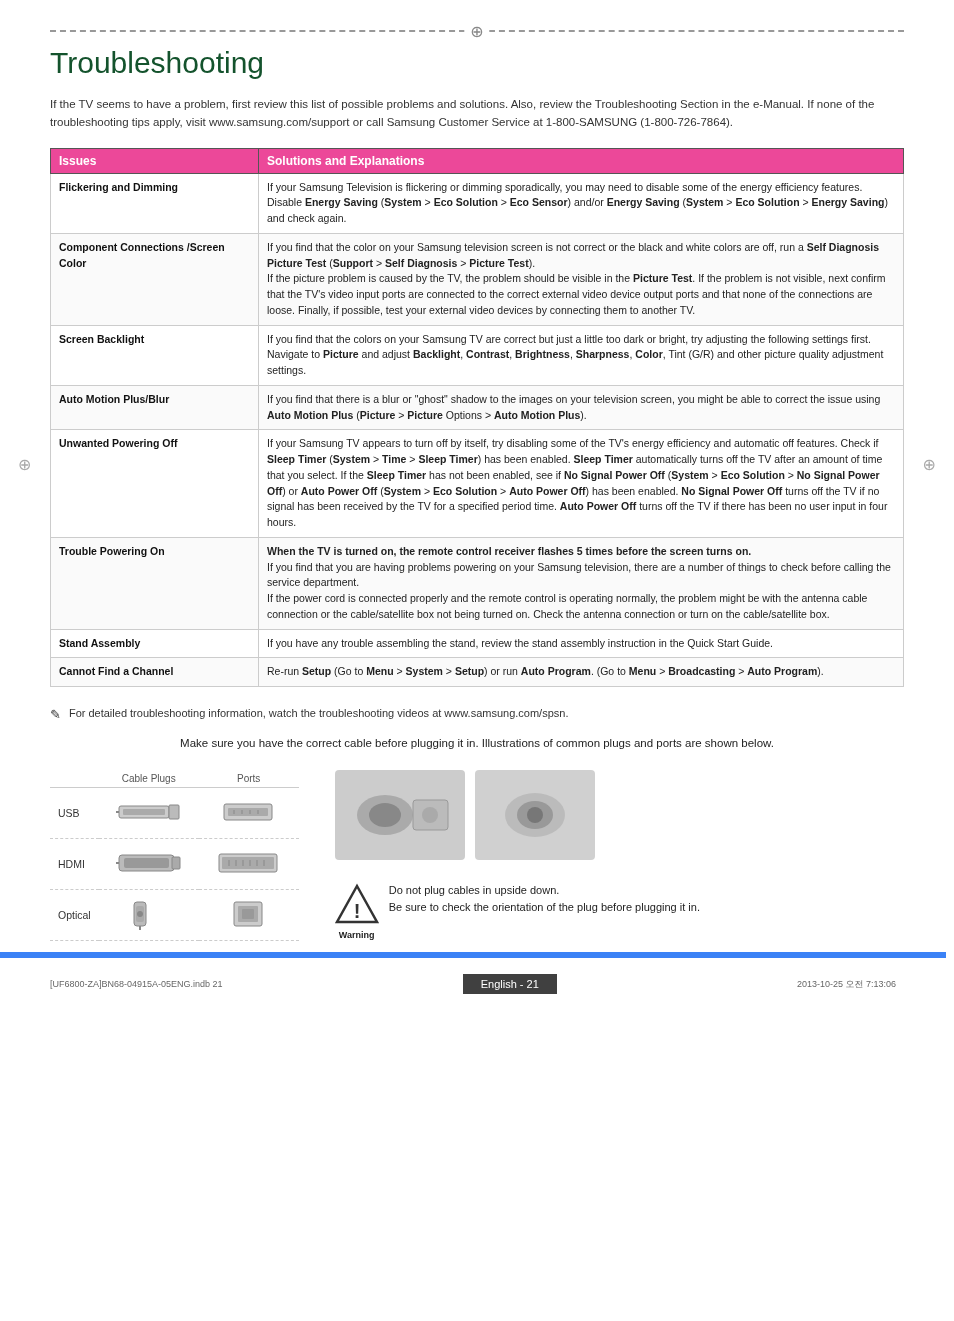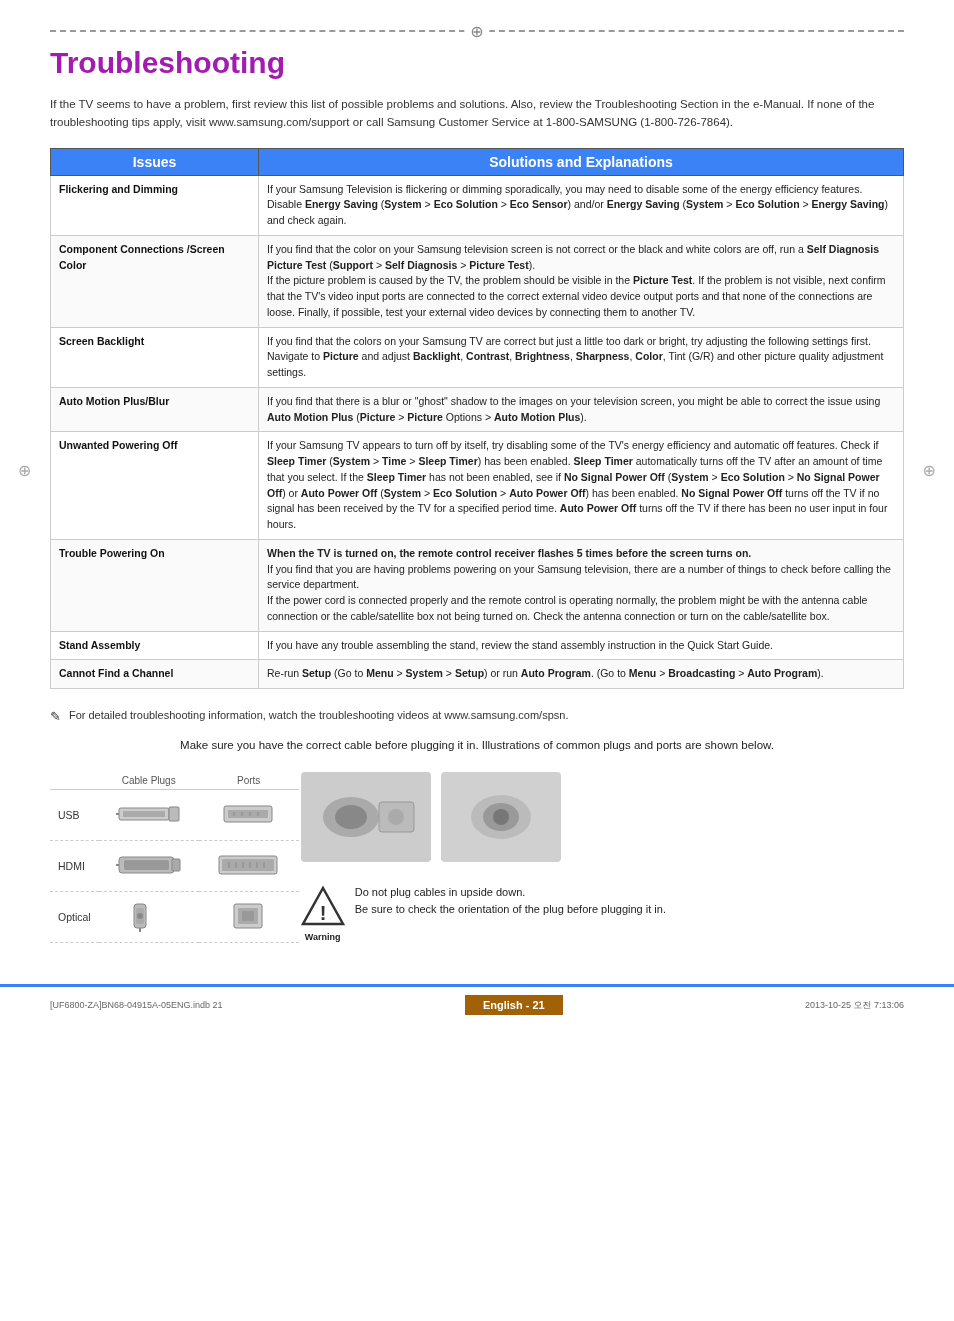--- a/index.html
+++ b/index.html
@@ -25,45 +25,45 @@
       position: absolute;
       top: -10px;
       left: 50%;
       transform: translateX(-50%);
       background: #fff;
       padding: 0 6px;
       font-size: 14px;
     }
     h1 {
       font-size: 30px;
-      font-weight: bold;
-      color: #a21caf;
+      font-weight: normal;
+      color: #14532d;
       margin-bottom: 16px;
       font-family: Arial, Helvetica, sans-serif;
     }
     .intro-text {
       font-size: 11.5px;
       line-height: 1.55;
       margin-bottom: 16px;
       color: #333;
     }
     
     .issues-table {
       width: 100%;
       border-collapse: collapse;
       margin-bottom: 18px;
       font-size: 10.5px;
     }
     .issues-table th {
-      background: #3b82f6;
+      background: #ec4899;
       color: #fff;
       padding: 5px 8px;
-      text-align: center;
+      text-align: left;
       font-weight: bold;
-      font-size: 14px;
+      font-size: 12px;
       border: 1px solid #555;
     }
     .issues-table td {
       padding: 6px 8px;
       vertical-align: top;
       border: 1px solid #ccc;
       line-height: 1.5;
       color: #222;
     }
     .issues-table tr:nth-child(even) td { background: #fafafa; }
@@ -89,23 +89,23 @@
     }
     .make-sure-text {
       font-size: 11.5px;
       margin-bottom: 18px;
       line-height: 1.55;
       text-align: center;
     }
     
     .cable-section {
       display: flex;
-      gap: 2px;
+      gap: 36px;
       align-items: flex-start;
-      margin-bottom: 30px;
+      margin-bottom: 19px;
     }
     .cable-table-wrap {
       flex: 0 0 auto;
     }
     .cable-table {
       border-collapse: collapse;
       font-size: 10.5px;
     }
     .cable-table th {
       text-align: center;
@@ -163,41 +163,41 @@
     .warning-text {
       font-size: 11px;
       line-height: 1.55;
       color: #222;
     }
     
     .footer {
       position: absolute;
       bottom: 0;
       left: 0;
-      right: 0;
-      border-top: 3px solid #3b82f6;
-      padding: 8px 50px;
+      right: 8px;
+      border-top: 6px solid #3b82f6;
+      padding: 16px 50px;
       display: flex;
       justify-content: space-between;
       align-items: center;
       font-size: 9px;
       color: #666;
     }
     .footer-center {
       display: flex;
       flex-direction: column;
       align-items: center;
       gap: 2px;
     }
     .page-badge {
-      background: #a16207;
+      background: #404040;
       color: #fff;
       padding: 4px 18px;
       font-size: 11px;
-      font-weight: bold;
+      font-weight: normal;
     }
     
     .target-icon {
       font-size: 16px;
       color: #888;
     }
     .right-target {
       position: absolute;
       right: 18px;
       top: 45%;

